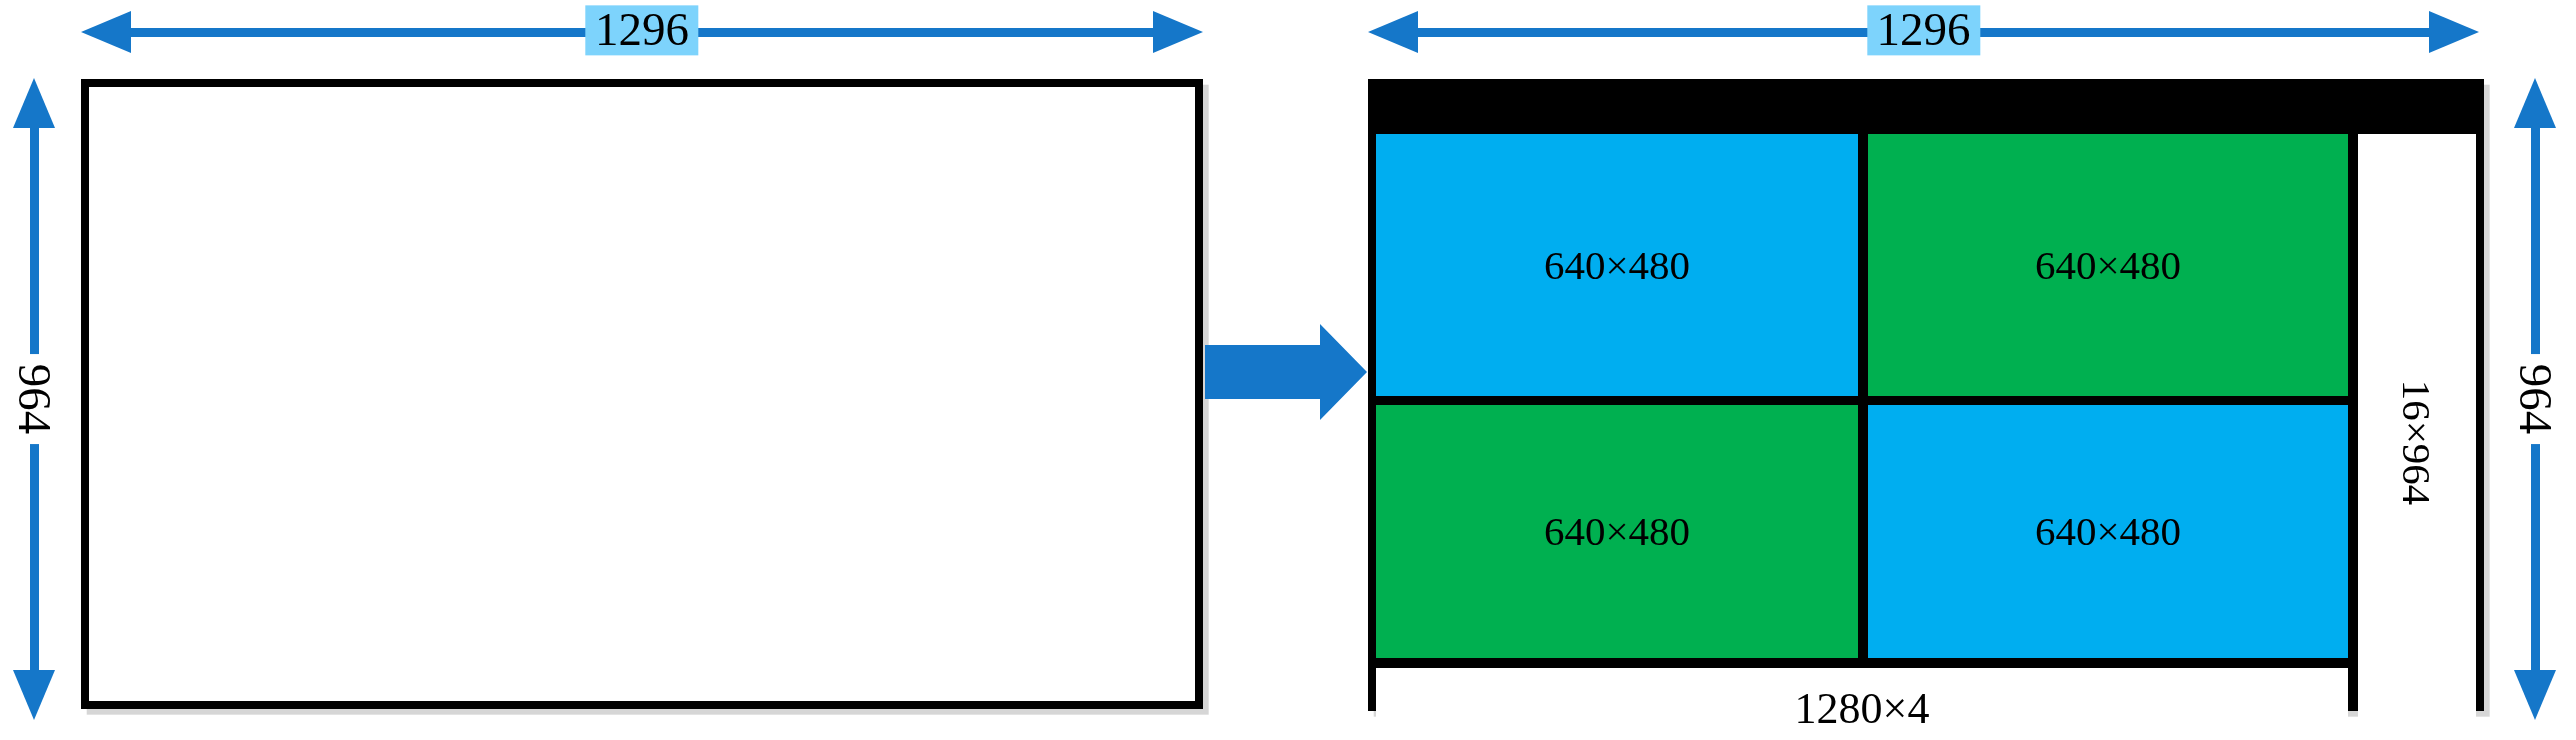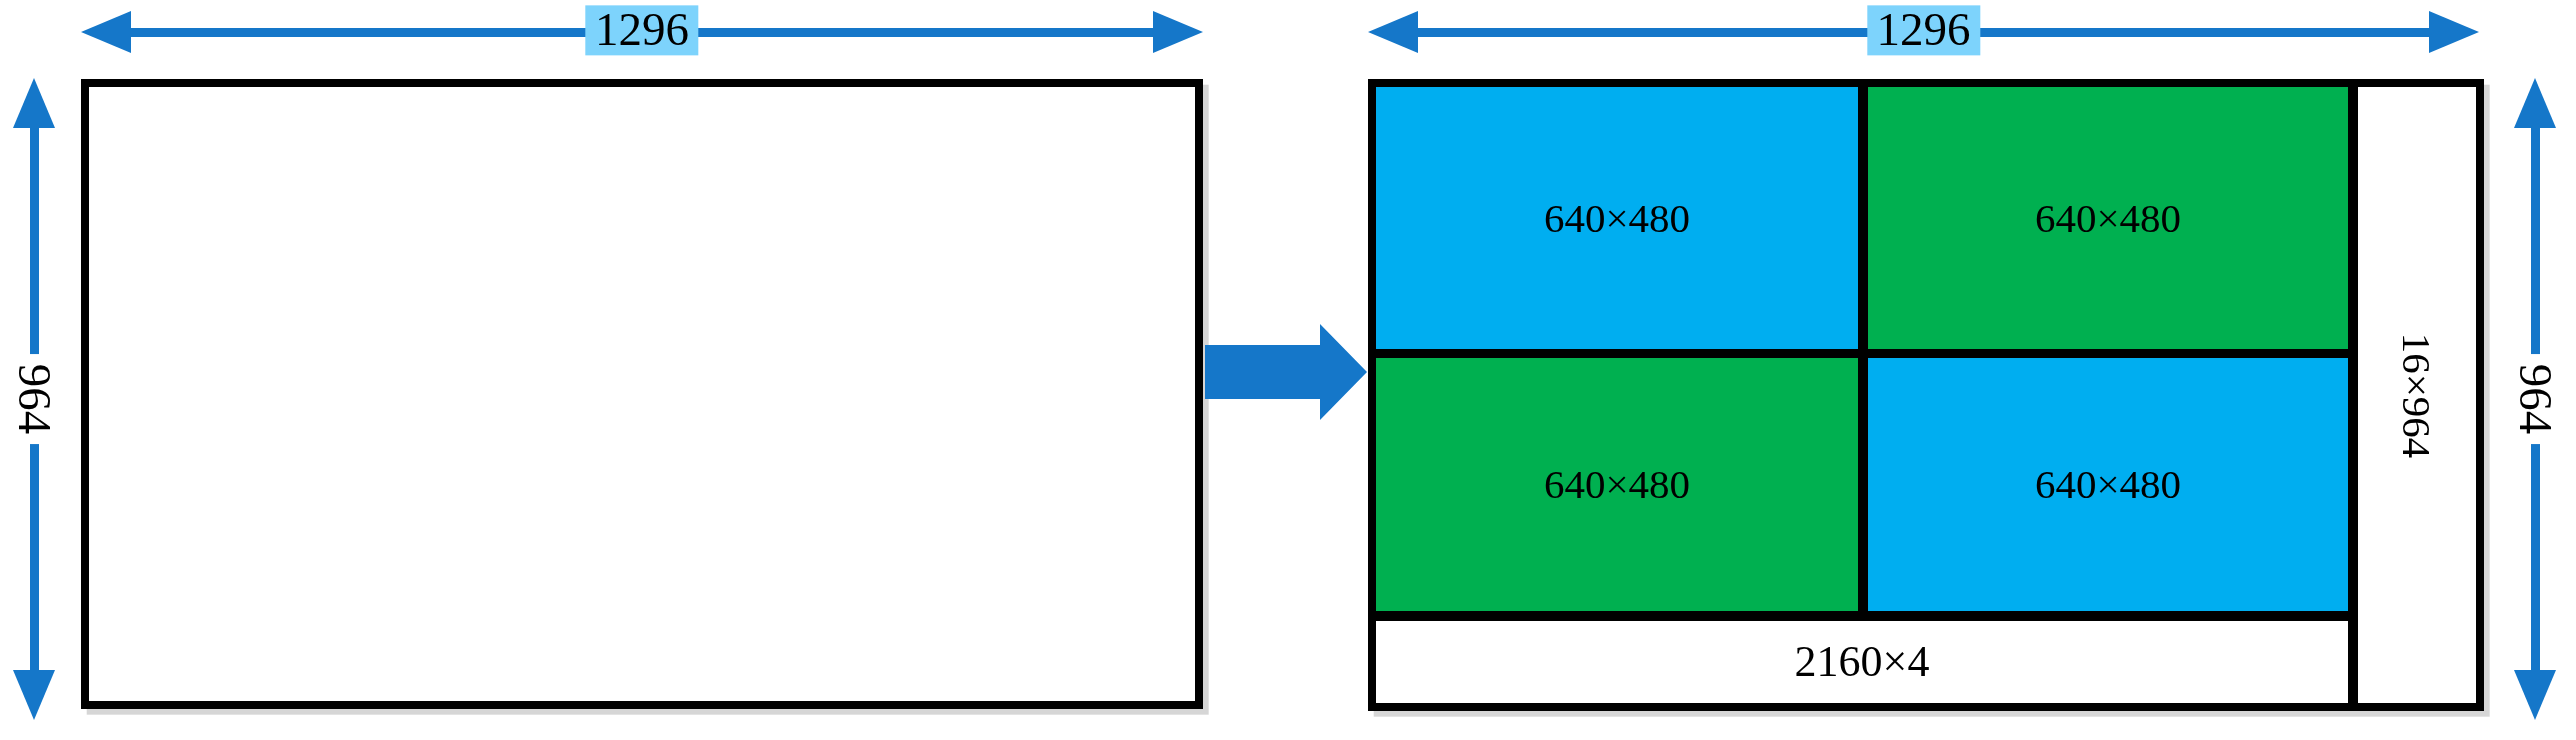--- a/index.html
+++ b/index.html
@@ -55,21 +55,21 @@
   }
 
   
   #right-rect{
     position:absolute;left:1368px;top:79px;width:1116px;height:632px;
     border:8px solid var(--outline);background:var(--outline);box-sizing:border-box;
     box-shadow:5.7px 5.7px 0 rgba(0,0,0,0.16);
   }
   .cell{
     position:absolute;display:flex;align-items:center;justify-content:center;
-    font-size:41px;line-height:1;color:#000;
+    font-size:41px;line-height:1;color:#000;margin-top:47px;
   }
   #q-tl{left:0;top:0;width:482px;height:262px;}
   #q-tr{left:492px;top:0;width:480px;height:262px;}
   #q-bl{left:0;top:271px;width:482px;height:253px;}
   #q-br{left:492px;top:271px;width:480px;height:253px;}
   #strip-bottom{left:0;top:534px;width:972px;height:82px;background:#fff;font-size:44px;}
   #strip-right{left:982px;top:0;width:118px;height:616px;background:#fff;}
   #strip-right .lbl{transform:rotate(90deg);white-space:nowrap;font-size:41px;line-height:1;}
 </style>
 </head>
@@ -116,21 +116,21 @@
     <div class="cell" id="q-tr" style="background: rgb(0, 176, 80);">
       <span>640×480</span>
     </div>
     <div class="cell" id="q-bl" style="background: rgb(0, 176, 80);">
       <span>640×480</span>
     </div>
     <div class="cell" id="q-br" style="background: rgb(0, 174, 240);">
       <span>640×480</span>
     </div>
     <div class="cell" id="strip-bottom">
-      <span class="lbl">2160×4</span>
+      <span class="lbl">1280×4</span>
     </div>
     <div class="cell" id="strip-right">
       <span class="lbl">16×964</span>
     </div>
   </div>
 
 </div>
 
 
 </body></html>

